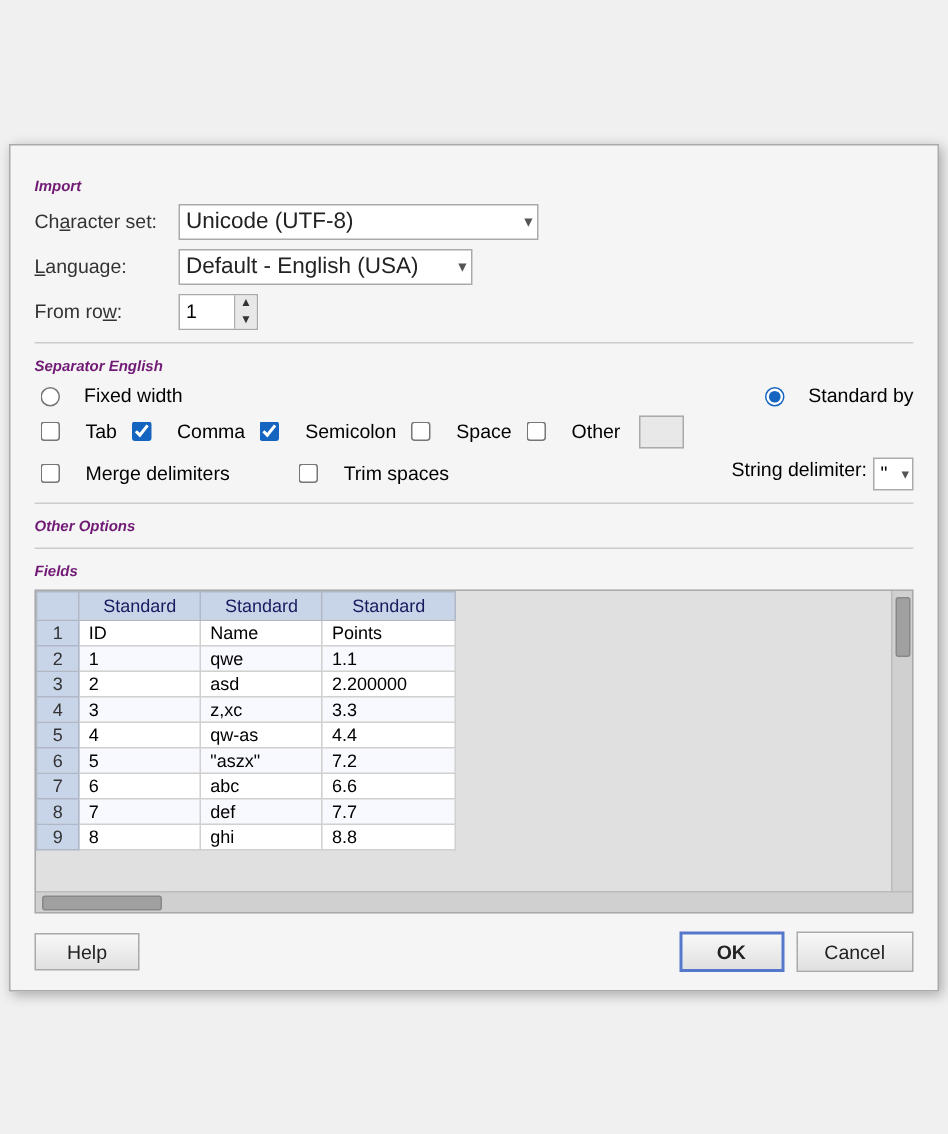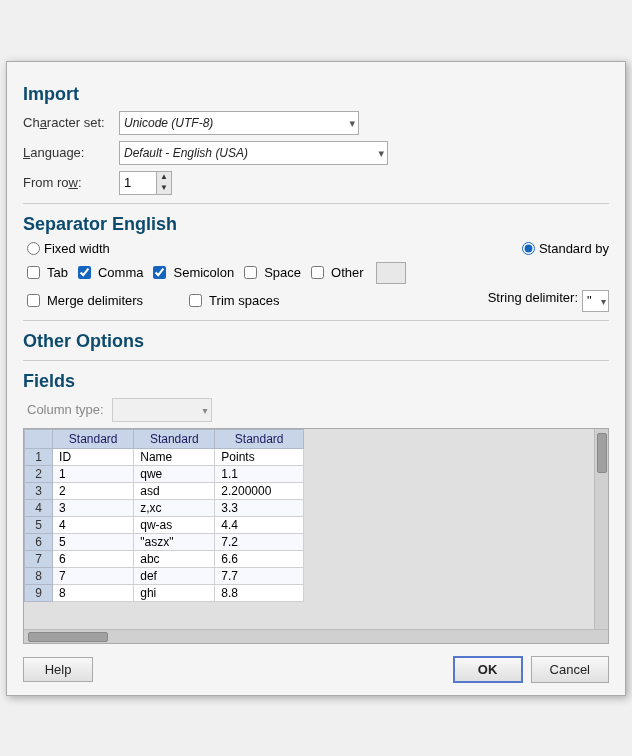--- a/index.html
+++ b/index.html
@@ -15,50 +15,50 @@
     }
     .dialog {
       background: #f5f5f5;
       border: 1px solid #aaa;
       box-shadow: 2px 2px 8px rgba(0,0,0,0.3);
       width: 620px;
       padding: 12px 16px 12px 16px;
     }
     .section-title {
       font-weight: bold;
-      font-size: 18px;
-      color: #0c4a6e;
+      font-size: 10px;
+      color: #701a75;
       margin-bottom: 6px;
       margin-top: 10px;
+      font-style: italic;
     }
     .form-row {
       display: flex;
       align-items: center;
       margin-bottom: 6px;
       gap: 6px;
     }
     .form-label {
       color: #333;
       min-width: 90px;
       text-align: left;
     }
     .form-label span { text-decoration: underline; }
     select.form-select {
       border: 1px solid #aaa;
       background: white;
       padding: 2px 20px 2px 4px;
-      font-size: 12px;
+      font-size: 15px;
       color: #222;
       appearance: none;
       -webkit-appearance: none;
       background-image: none;
       height: 24px;
       cursor: pointer;
       position: relative;
-      font-style: italic;
     }
     .select-wrapper {
       position: relative;
       display: inline-block;
     }
     .select-wrapper::after {
       content: "▾";
       position: absolute;
       right: 4px;
       top: 50%;
@@ -107,38 +107,38 @@
       padding-left: 4px;
     }
     .sep-row1 {
       display: flex;
       align-items: center;
       gap: 20px;
       margin-bottom: 6px;
     }
     .radio-option {
       display: flex;
-      align-items: center;
-      gap: 4px;
+      align-items: flex-end;
+      gap: 16px;
       cursor: pointer;
     }
     .radio-option input[type="radio"] {
       accent-color: #1565c0;
     }
     .sep-row2 {
       display: flex;
       align-items: center;
       gap: 10px;
       flex-wrap: wrap;
       margin-bottom: 6px;
     }
     .check-option {
       display: flex;
       align-items: center;
-      gap: 7px;
+      gap: 17px;
       cursor: pointer;
     }
     .check-option input[type="checkbox"] {
       accent-color: #1565c0;
     }
     .other-input {
       width: 30px;
       height: 22px;
       border: 1px solid #aaa;
       background: #e8e8e8;
@@ -355,21 +355,21 @@
         <option>Unicode (UTF-8)</option>
       </select>
     </div>
   </div>
 
   <div class="form-row">
     <label class="form-label">
       <span class="underline">L</span>anguage:
     </label>
     <div class="select-wrapper">
-      <select class="form-select" style="width:269px;">
+      <select class="form-select" style="width:196px;">
         <option>Default - English (USA)</option>
       </select>
     </div>
   </div>
 
   <div class="form-row">
     <label class="form-label">
       From ro<span class="underline">w</span>:
     </label>
     <div class="spin-wrapper">
@@ -444,31 +444,20 @@
 
   <hr class="divider-line">
 
   <div class="section-title">Other Options</div>
 
   <hr class="divider-line">
 
   <div class="fields-section">
     <div class="section-title">Fields</div>
 
-    <div class="col-type-row">
-      <span class="col-type-label">Column type:</span>
-      <div class="col-type-select-wrapper">
-        <select class="col-type-select">
-          <option value=""></option>
-          <option>Standard</option>
-          <option>Text</option>
-          <option>Number</option>
-        </select>
-      </div>
-    </div>
 
     <div class="table-outer">
       <div style="display:flex; height:200px;">
         <div class="table-scroll">
           <table class="preview-table">
             <thead>
               <tr>
                 <th></th>
                 <th>Standard</th>
                 <th>Standard</th>

